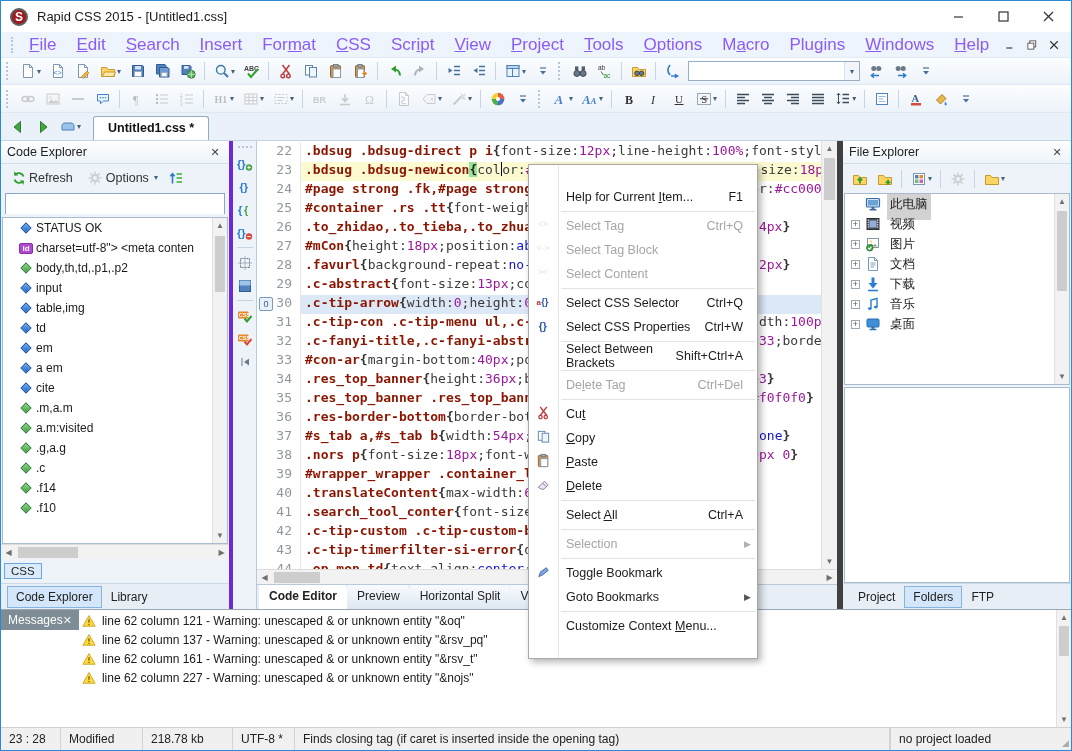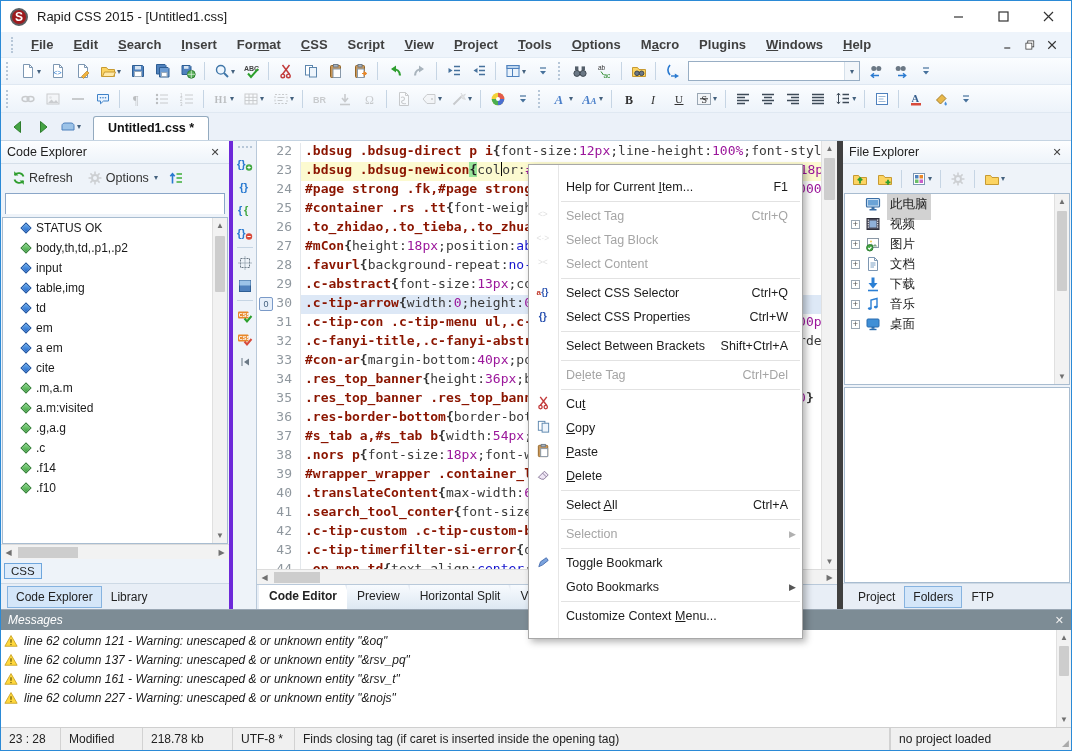--- a/index.html
+++ b/index.html
@@ -10,21 +10,21 @@
   .titlebar { height:31px; background:#fff; display:flex; align-items:center; padding-left:9px; flex:0 0 auto; }
   .logo { width:18px; height:18px; border-radius:50%; background:#9e1b1e; border:2px solid #5a5f63; color:#fff; font-weight:bold; font-size:12px; display:flex; align-items:center; justify-content:center; }
   .title { font-size:13px; color:#1a1a1a; margin-left:9px; flex:1; }
   .winbtns { display:flex; height:100%; }
   .wbtn { width:45px; height:100%; display:flex; align-items:center; justify-content:center; color:#333; }
   .wbtn svg { width:11px; height:11px; }
 
   
   .menubar { height:26px; background:#eef4fb; display:flex; align-items:center; padding-left:10px; flex:0 0 auto; border-bottom:1px solid #e3ecf5; }
   .mgrip { width:4px; height:16px; border-left:2px dotted #b7c7d8; margin-right:6px; }
-  .mitem { font-size:13px; color:#404040; padding:3px 10px;font-weight:bold; }
+  .mitem { font-size:17px; color:#8b5cf6; padding:3px 10px; }
   .mdi { margin-left:auto; display:flex; align-items:center; padding-right:8px; }
   .mdib { width:22px; height:18px; display:flex; align-items:center; justify-content:center; }
   .mdib svg { width:12px; height:12px; }
 
   
   .tb { background:linear-gradient(#fbfdff,#edf3fa); display:flex; align-items:center; padding-left:2px; flex:0 0 auto; border-bottom:1px solid #dfe8f2; }
   .tb.row1 { height:27px; } .tb.row2 { height:28px; }
   .tgrip { width:5px; height:18px; border-left:2px dotted #b7c7d8; margin:0 4px 0 3px; flex:0 0 auto; }
   .tbtn { display:flex; align-items:center; padding:2px 2px; margin:0 1px; border:1px solid transparent; border-radius:2px; flex:0 0 auto; }
   .tbtn .tbi { width:17px; height:17px; display:inline-flex; align-items:center; justify-content:center; }
@@ -111,36 +111,36 @@
   .trow { height:20px; display:flex; align-items:center; font-size:12.5px; color:#1a1a1a; padding-left:4px; }
   .trow.sel .tlabel { background:#d2d2d2; }
   .expbox { width:9px; height:9px; border:1px solid #9aa7b4; background:#fff; color:#555; font-size:9px; line-height:7px; text-align:center; margin:0 5px 0 2px; flex:0 0 auto; }
   .expsp { width:16px; flex:0 0 auto; }
   .tico { width:18px; height:16px; margin-right:4px; flex:0 0 auto; display:flex; align-items:center; }
   .tico svg { width:16px; height:16px; }
   .tlabel { padding:7px 3px; white-space:nowrap; }
   .felist { flex:1 1 auto; background:#fff; border:1px solid #a8bcd0; margin:2px 1px 0; }
 
   
-  .messages { height:118px; flex:0 0 auto; display:flex; flex-direction:column; border-top:1px solid #9aa7b4;font-style:italic; }
+  .messages { height:118px; flex:0 0 auto; display:flex; flex-direction:row; border-top:1px solid #9aa7b4; }
   .mhead { height:20px; background:#7d8c95; color:#fff; font-size:12px; display:flex; align-items:center; padding:0 7px; flex:0 0 auto; }
   .mhead .px { margin-left:auto; color:#f0f0f0; font-size:11px; }
   .mlist { flex:1; background:#fff; position:relative; overflow:hidden; padding-top:1px; }
   .mrow { height:19px; display:flex; align-items:center; font-size:12px; color:#1a1a1a; padding-left:3px; }
   .mrow .wic { width:18px; margin-right:2px; display:flex; }
   .mrow .wic svg { width:14px; height:14px; }
 
   
   .statusbar { height:23px; background:#f0f0f0; border-top:1px solid #cfcfcf; display:flex; align-items:center; font-size:12px; color:#222; flex:0 0 auto; }
   .seg { height:100%; display:flex; align-items:center; padding:0 8px; border-right:1px solid #d2d2d2; white-space:nowrap; overflow:hidden; }
   .seg.s1{width:60px;} .seg.s2{width:82px;} .seg.s3{width:90px;} .seg.s4{width:62px;} .seg.s5{flex:1;} .seg.s6{width:168px; border-right:none; border-left:1px solid #d2d2d2;}
   .grip { width:13px; height:100%; display:flex; align-items:flex-end; justify-content:flex-end; padding:2px; color:#aaa; font-size:9px; }
 
   
-  .ctxmenu { position:absolute; left:527px; top:163px; width:275px; background:#fff; border:1px solid #a8a8a8; box-shadow:3px 3px 7px rgba(0,0,0,.3); z-index:50; padding:10px 0; }
+  .ctxmenu { position:absolute; left:527px; top:163px; width:230px; background:#fff; border:1px solid #a8a8a8; box-shadow:3px 3px 7px rgba(0,0,0,.3); z-index:50; padding:20px 0; }
   .ctxmenu::before { content:""; position:absolute; left:29px; top:0; bottom:0; width:1px; background:#e6e6e6; }
   .mirow { height:24px; display:flex; align-items:center; font-size:12.5px; color:#1c1c1c; position:relative; }
   .mirow .mic { width:29px; flex:0 0 auto; display:flex; align-items:center; justify-content:center; }
   .mirow .mic svg { width:15px; height:15px; }
   .mirow .mlab { padding-left:8px; }
   .mirow .msc { margin-left:auto; padding-right:14px; color:#1c1c1c; }
   .mirow.disd, .mirow.disd .msc { color:#a5a5a5; }
   .mirow .sub { position:absolute; right:6px; font-size:9px; color:#555; }
   .mirow.disd .sub { color:#b0b0b0; }
   .msep { height:1px; background:#e2e2e2; margin:2px 2px 2px 32px; }
@@ -816,20 +816,26 @@
       <div class="cefilter">
         <input value="" style="">
       </div>
       <div class="celist">
         <div id="ce-items">
             <div class="cerow">
               <span class="ceic">
                 <span class="dia b"></span>
               </span>
               <span>STATUS OK</span>
+            </div>
+            <div class="cerow">
+              <span class="ceic">
+                <span class="idt">id</span>
+              </span>
+              <span>charset=utf-8"&gt; &lt;meta conten</span>
             </div>
             <div class="cerow">
               <span class="ceic">
                 <span class="dia g"></span>
               </span>
               <span>body,th,td,.p1,.p2</span>
             </div>
             <div class="cerow">
               <span class="ceic">
                 <span class="dia b"></span>

